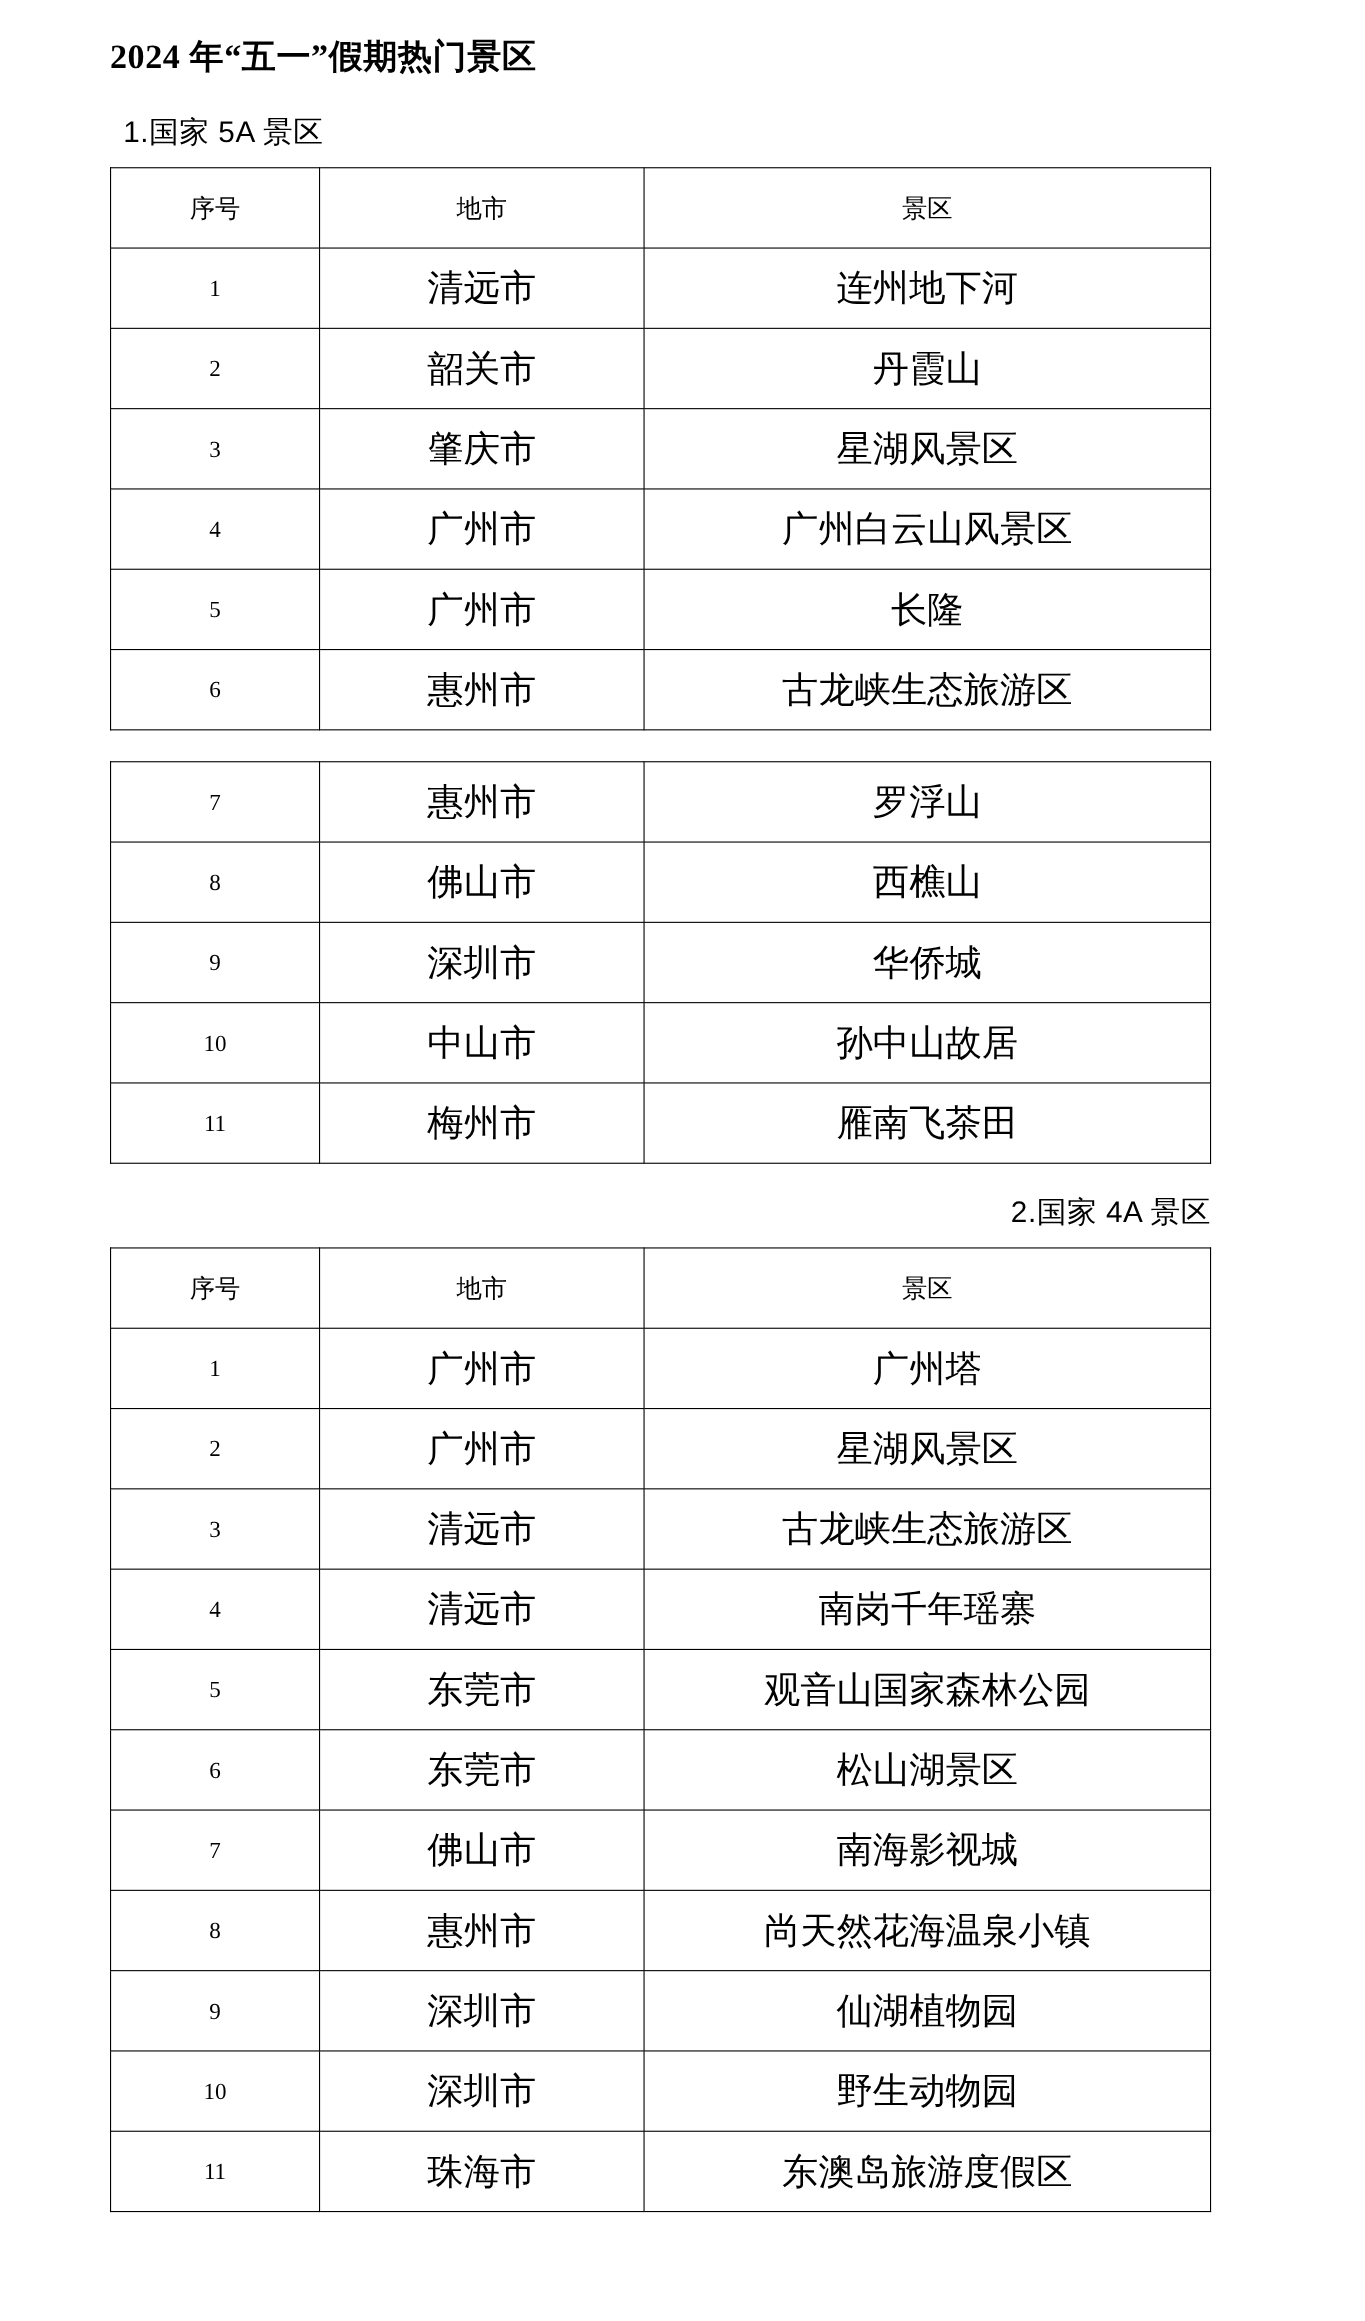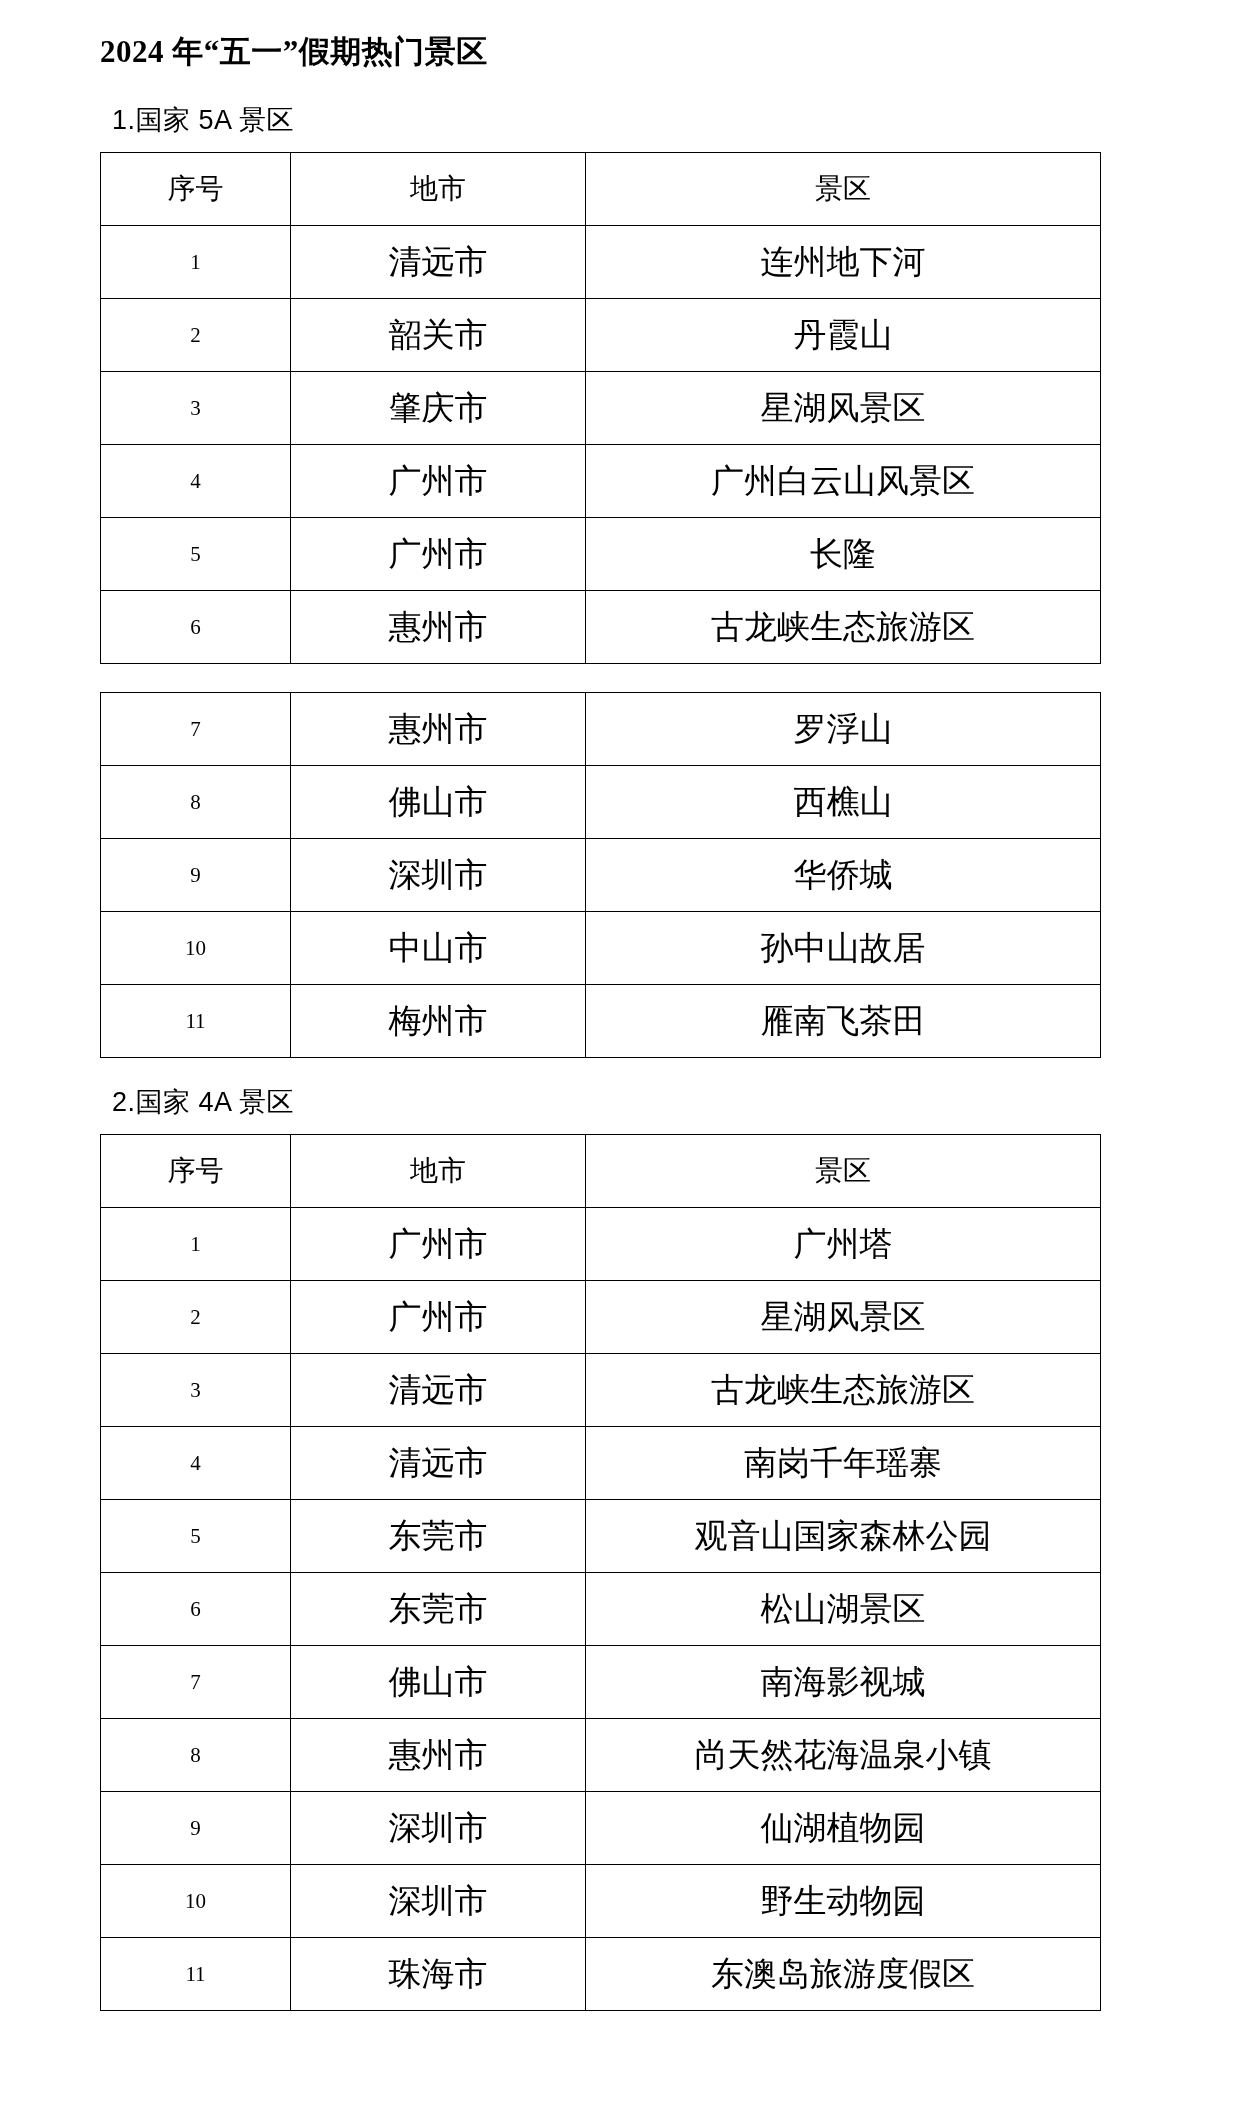--- a/index.html
+++ b/index.html
@@ -28,20 +28,21 @@
   }
   .section-head {
     font-family: "Liberation Sans", "DejaVu Sans", sans-serif;
     font-size: 27px;
     font-weight: 500;
     margin: 0 0 14px 12px;
     letter-spacing: 0.5px;
   }
   .section-head.second {
     margin-top: 26px;
+    text-align: right;
   }
   table.scenic {
     border-collapse: collapse;
     width: 1000px;
     table-layout: fixed;
     margin: 0 0 0 0;
   }
   table.scenic td, table.scenic th {
     border: 1.5px solid #000000;
     text-align: center;
@@ -53,21 +54,21 @@
   col.c-idx { width: 190px; }
   col.c-city { width: 295px; }
   col.c-spot { width: 515px; }
 
   .cell-idx {
     font-family: "Liberation Serif", "DejaVu Serif", serif;
     font-size: 21px;
   }
   .cell-head {
     font-family: Liberation Serif, serif;
-    font-size: 28px;
+    font-size: 23px;
   }
   .cell-text {
     font-family: "Liberation Sans", "DejaVu Sans", sans-serif;
     font-size: 33px;
   }
   .table-gap {
     height: 28px;
   }
 </style>
 </head>

